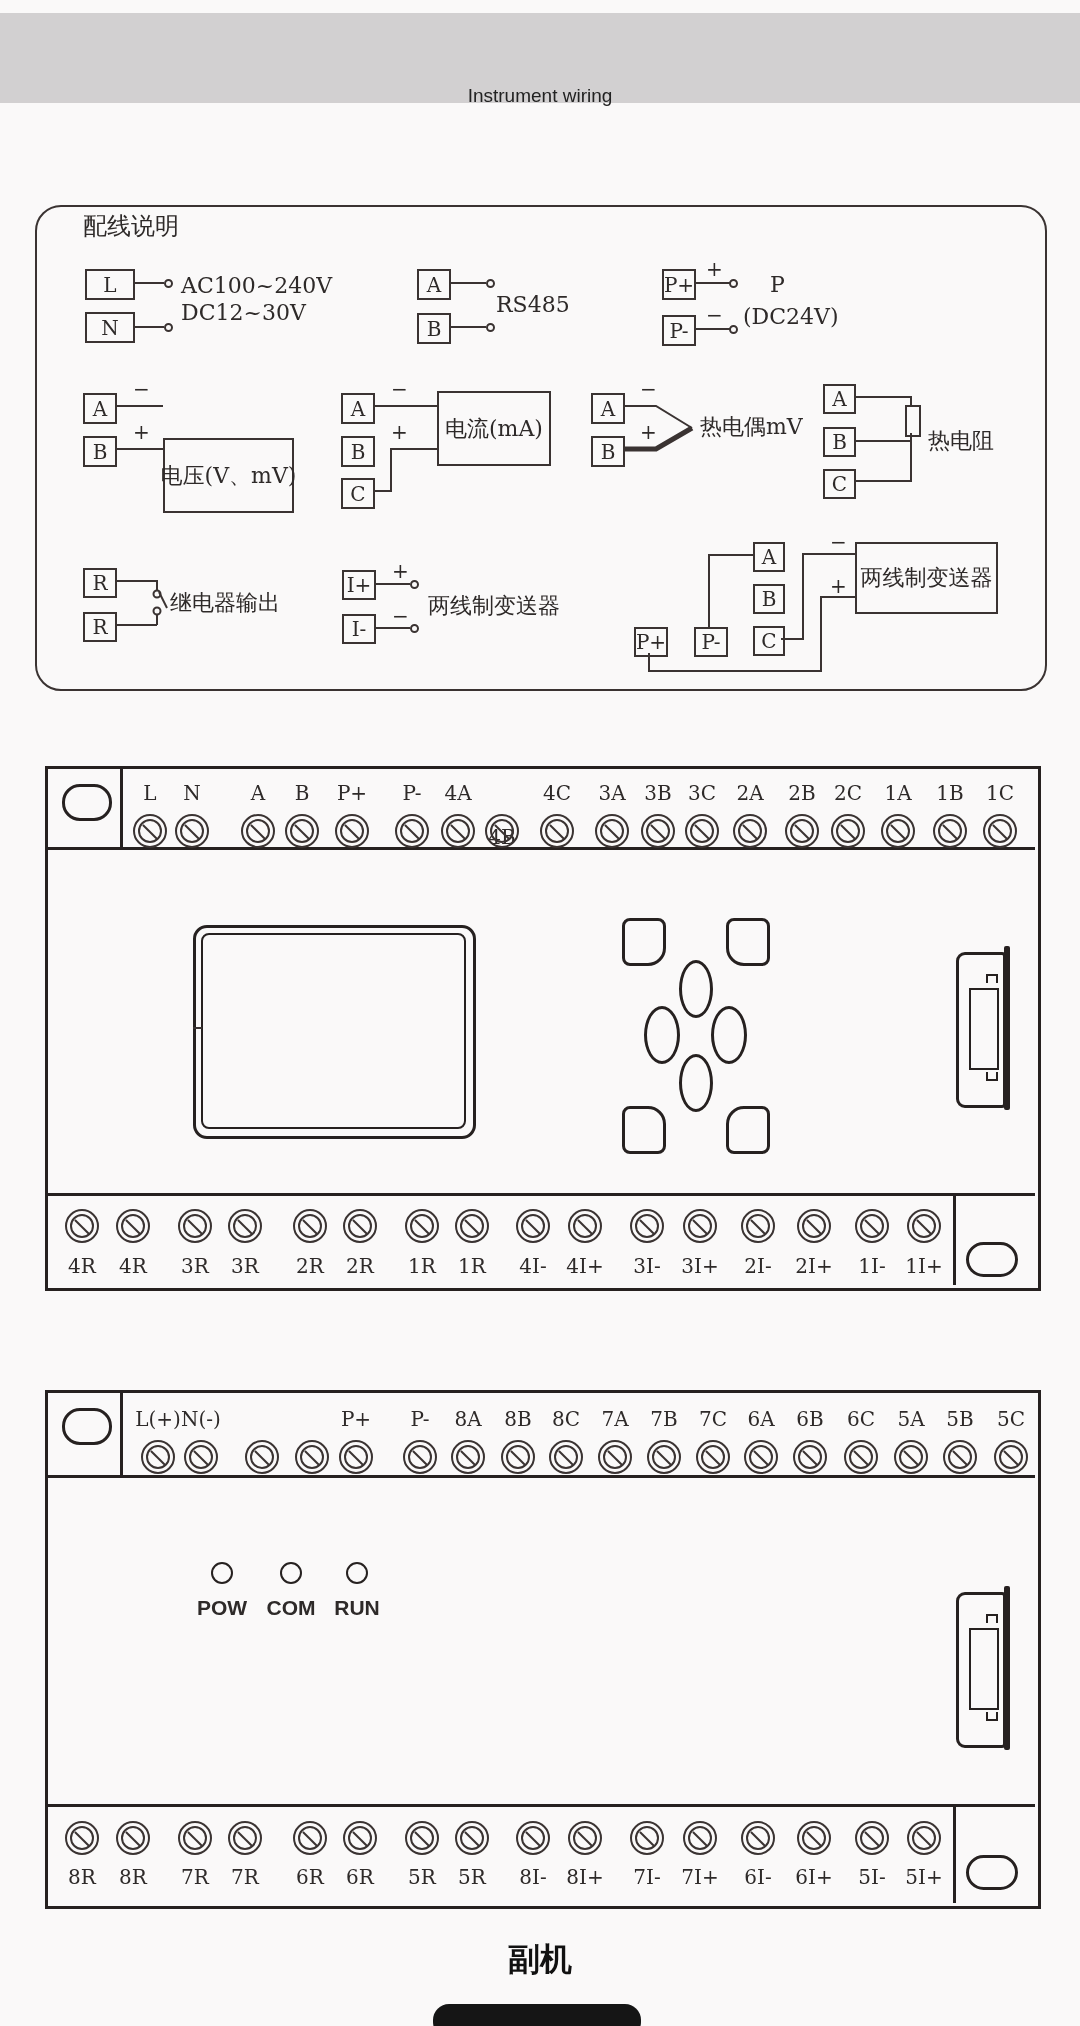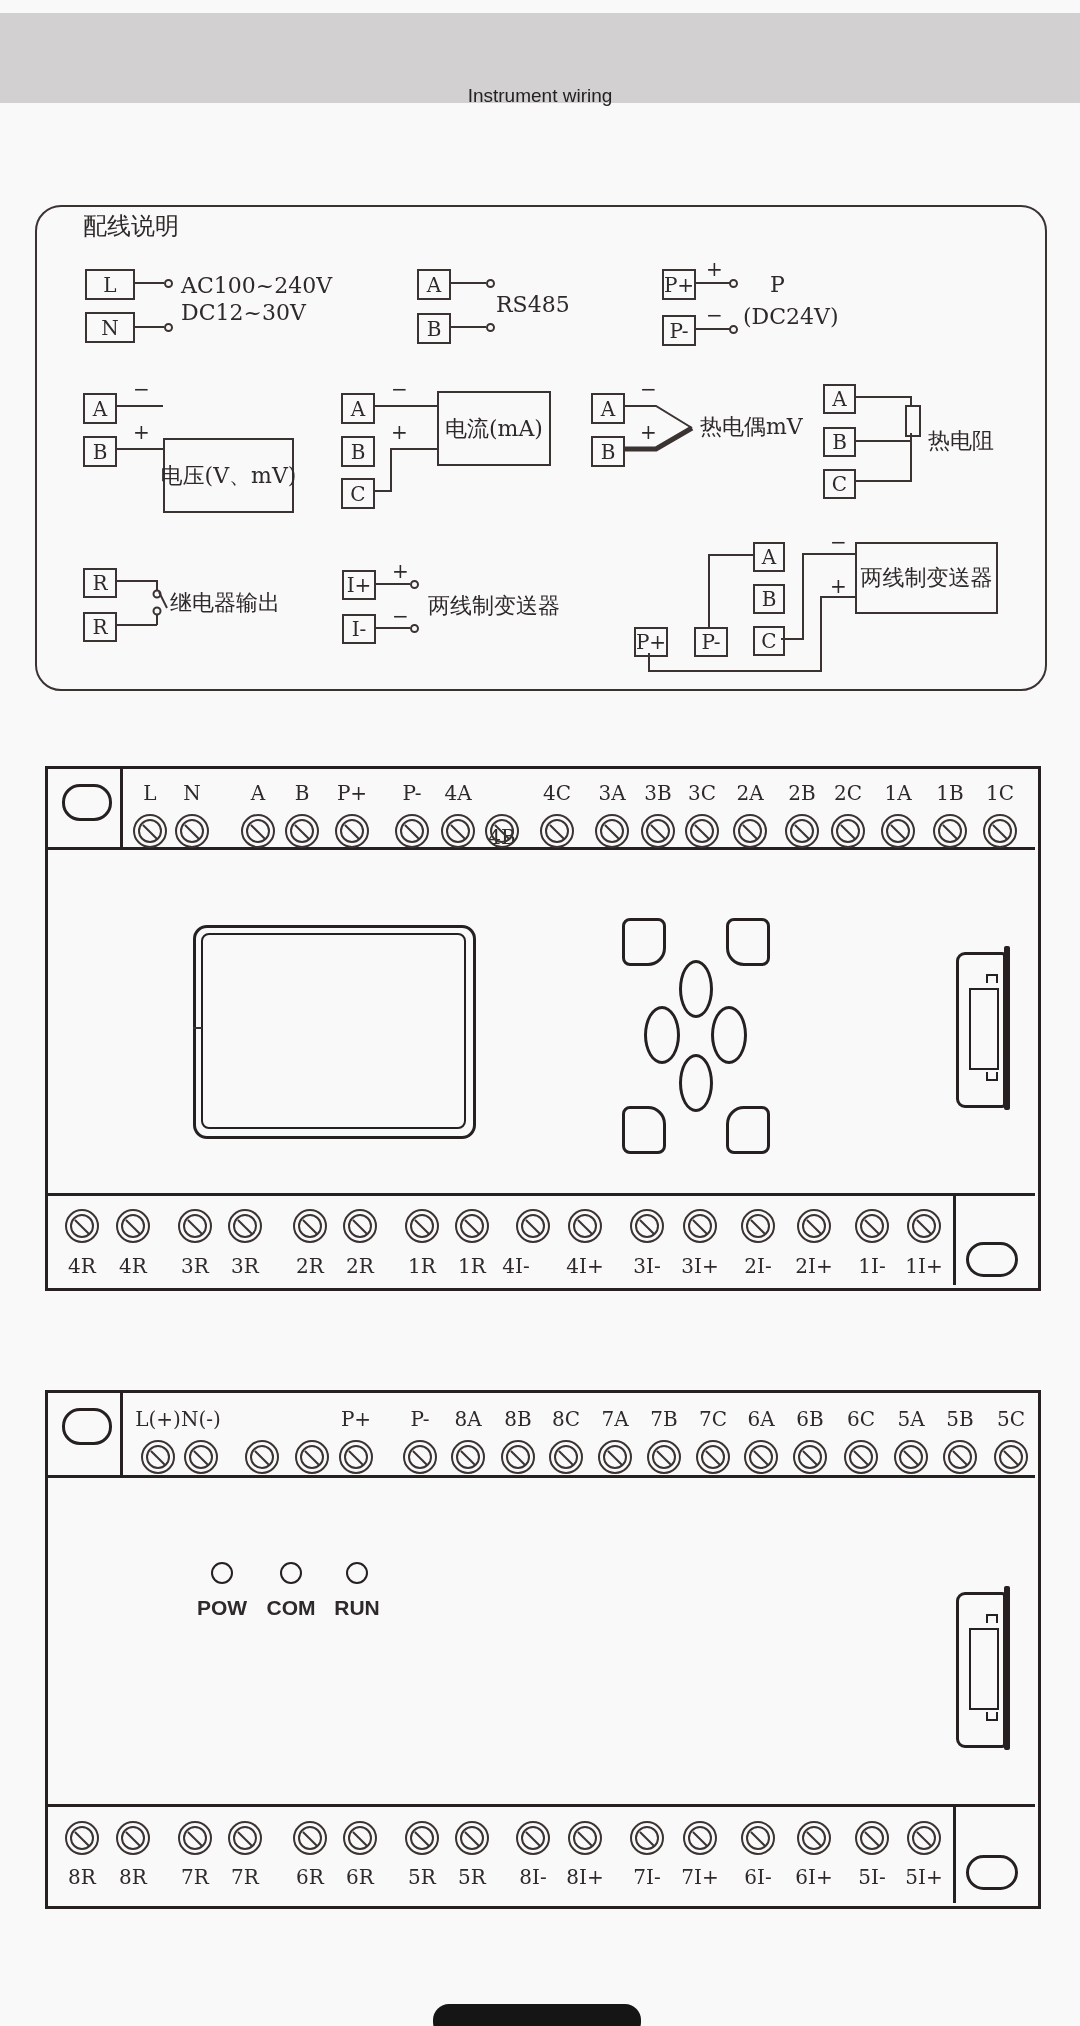--- a/index.html
+++ b/index.html
@@ -208,20 +208,21 @@
   <div id="aux-top-row"></div>
   <div id="aux-bottom-row"></div>
   <div id="aux-leds"></div>
 
   <div class="conn" style="left:956px;top:1592px;"></div>
   <div class="conn-in" style="left:969px;top:1628px;width:26px;height:78px;"></div>
   <div class="notch" style="left:986px;top:1614px;"></div>
   <div class="notch" style="left:986px;top:1712px;transform:scaleY(-1);"></div>
   <div class="conn-bar" style="left:1004px;top:1586px;height:164px;"></div>
 
+  <div class="caption" style="top:1938px;">副机</div>
 
   <div class="blackbar"></div>
 <span class="term-label" style="left: 150px; top: 782px;">L</span>
     <div class="screw" style="left: 150px; top: 814px;"></div>
     <span class="term-label" style="left: 192px; top: 782px;">N</span>
     <div class="screw" style="left: 192px; top: 814px;"></div>
     <span class="term-label" style="left: 258px; top: 782px;">A</span>
     <div class="screw" style="left: 258px; top: 814px;"></div>
     <span class="term-label" style="left: 302px; top: 782px;">B</span>
     <div class="screw" style="left: 302px; top: 814px;"></div>
@@ -262,21 +263,21 @@
     <span class="term-label" style="left: 245px; top: 1255px;">3R</span>
     <div class="screw" style="left: 245px; top: 1209px;"></div>
     <span class="term-label" style="left: 310px; top: 1255px;">2R</span>
     <div class="screw" style="left: 310px; top: 1209px;"></div>
     <span class="term-label" style="left: 360px; top: 1255px;">2R</span>
     <div class="screw" style="left: 360px; top: 1209px;"></div>
     <span class="term-label" style="left: 422px; top: 1255px;">1R</span>
     <div class="screw" style="left: 422px; top: 1209px;"></div>
     <span class="term-label" style="left: 472px; top: 1255px;">1R</span>
     <div class="screw" style="left: 472px; top: 1209px;"></div>
-    <span class="term-label" style="left: 516px; top: 1255px;">4I-</span>
+    <span class="term-label" style="left: 533px; top: 1255px;">4I-</span>
     <div class="screw" style="left: 533px; top: 1209px;"></div>
     <span class="term-label" style="left: 585px; top: 1255px;">4I+</span>
     <div class="screw" style="left: 585px; top: 1209px;"></div>
     <span class="term-label" style="left: 647px; top: 1255px;">3I-</span>
     <div class="screw" style="left: 647px; top: 1209px;"></div>
     <span class="term-label" style="left: 700px; top: 1255px;">3I+</span>
     <div class="screw" style="left: 700px; top: 1209px;"></div>
     <span class="term-label" style="left: 758px; top: 1255px;">2I-</span>
     <div class="screw" style="left: 758px; top: 1209px;"></div>
     <span class="term-label" style="left: 814px; top: 1255px;">2I+</span>

